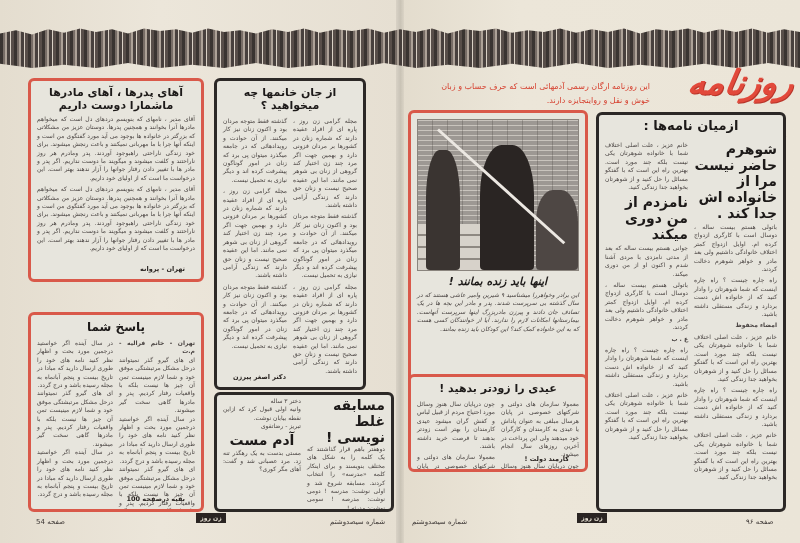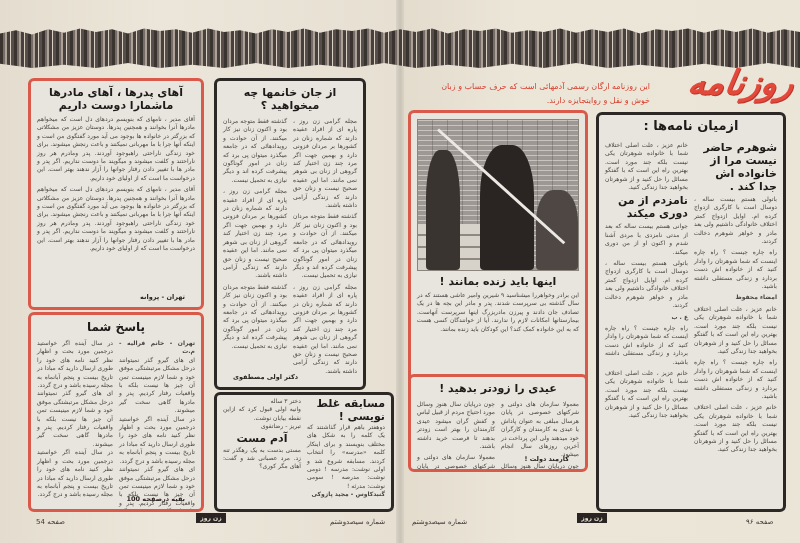--- a/index.html
+++ b/index.html
@@ -38,21 +38,21 @@
   .box {
     position:absolute; box-sizing:border-box;
     background:#e7e5dd; border:3px solid #d9594a; border-radius:6px;
     overflow:hidden; direction:rtl;
   }
   .box.dark { border-color:#2c2826; border-width:3px; }
   .box .title {
     text-align:center; font-weight:bold; color:#1d1a19;
     font-size:11px; padding:5px 6px 3px;
   }
-  .box .subtitle { font-weight:bold; font-size:11px; color:#1d1a19; text-align:right; padding:0 6px; }
+  .box .subtitle { font-weight:bold; font-size:14px; color:#1d1a19; text-align:right; padding:0 6px; }
   .cols { display:flex; gap:6px; padding:2px 6px; }
   .col { flex:1; }
   .text {
     font-size:6px; line-height:8.4px; color:#4a4442; text-align:justify;
     padding:0 6px;
   }
   .text.cc { padding:0; }
   .sig { font-size:6.5px; font-weight:bold; color:#2a2522; padding:2px 8px; }
   .photo {
     margin:6px 6px 4px; height:150px; position:relative; overflow:hidden;
@@ -80,21 +80,21 @@
 
 <div class="page left"></div>
 <div class="page right"></div>
 <div class="gutter"></div>
 
 <div class="crowd"></div>
 
 <div class="masthead">روزنامه خودتان</div>
 <div class="tagline">این روزنامه ارگان رسمی آدمهائی است که حرف حساب و زبان خوش و نقل و روایتجایزه دارند.</div>
 
-<div class="box" style="left:28px; top:78px; width:176px; height:232px;">
+<div class="box" style="left:28px; top:78px; width:176px; height:204px;">
   <div class="title">آهای پدرها ، آهای مادرها ماشمارا دوست داریم</div>
   <div class="text">آقای مدیر ، نامهای که بنویسم دردهای دل است که میخواهم مادرها آنرا بخوانند و همچنین پدرها. دوستان عزیز من مشکلاتی که بزرگتر در خانواده ها بوجود می آید مورد گفتگوی من است و اینکه آنها چرا با ما مهربانی نمیکنند و باعث رنجش میشوند. برای خود زندگی ناراحتی راهبوجود آوردند. پدر ومادرم هر روز ناراحتند و کلفت میشوند و میگویند ما دوست نداریم. اگر پدر و مادر ها با تغییر دادن رفتار جوانها را آزار ندهند بهتر است. این درخواست ما است که از اولیای خود داریم.</div>
   <div class="text" style="margin-top:3px;">آقای مدیر ، نامهای که بنویسم دردهای دل است که میخواهم مادرها آنرا بخوانند و همچنین پدرها. دوستان عزیز من مشکلاتی که بزرگتر در خانواده ها بوجود می آید مورد گفتگوی من است و اینکه آنها چرا با ما مهربانی نمیکنند و باعث رنجش میشوند. برای خود زندگی ناراحتی راهبوجود آوردند. پدر ومادرم هر روز ناراحتند و کلفت میشوند و میگویند ما دوست نداریم. اگر پدر و مادر ها با تغییر دادن رفتار جوانها را آزار ندهند بهتر است. این درخواست ما است که از اولیای خود داریم.</div>
   <div class="sig" style="text-align:left; position:absolute; bottom:4px; right:8px;">تهران - پروانه</div>
 </div>
 
 <div class="box" style="left:28px; top:312px; width:176px; height:200px;">
   <div class="title" style="font-size:12px;">پاسخ شما</div>
   <div class="cols">
     <div class="col">
@@ -119,21 +119,21 @@
       <div class="text cc">مجله گرامی زن روز ، پاره ای از افراد عقیده دارند که شماره زنان در کشورها بر مردان فزونی دارد و بهمین جهت اگر مرد چند زن اختیار کند گروهی از زنان بی شوهر نمی مانند. اما این عقیده صحیح نیست و زنان حق دارند که زندگی آرامی داشته باشند.</div>
       <div class="text cc" style="margin-top:3px;">گذشته فقط متوجه مردان بود و اکنون زنان نیز کار میکنند. از آن حوادث و رویدادهائی که در جامعه میگذرد میتوان پی برد که زنان در امور گوناگون پیشرفت کرده اند و دیگر نیازی به تحمیل نیست.</div>
       <div class="text cc" style="margin-top:3px;">مجله گرامی زن روز ، پاره ای از افراد عقیده دارند که شماره زنان در کشورها بر مردان فزونی دارد و بهمین جهت اگر مرد چند زن اختیار کند گروهی از زنان بی شوهر نمی مانند. اما این عقیده صحیح نیست و زنان حق دارند که زندگی آرامی داشته باشند.</div>
     </div>
     <div class="col">
       <div class="text cc">گذشته فقط متوجه مردان بود و اکنون زنان نیز کار میکنند. از آن حوادث و رویدادهائی که در جامعه میگذرد میتوان پی برد که زنان در امور گوناگون پیشرفت کرده اند و دیگر نیازی به تحمیل نیست.</div>
       <div class="text cc" style="margin-top:3px;">مجله گرامی زن روز ، پاره ای از افراد عقیده دارند که شماره زنان در کشورها بر مردان فزونی دارد و بهمین جهت اگر مرد چند زن اختیار کند گروهی از زنان بی شوهر نمی مانند. اما این عقیده صحیح نیست و زنان حق دارند که زندگی آرامی داشته باشند.</div>
       <div class="text cc" style="margin-top:3px;">گذشته فقط متوجه مردان بود و اکنون زنان نیز کار میکنند. از آن حوادث و رویدادهائی که در جامعه میگذرد میتوان پی برد که زنان در امور گوناگون پیشرفت کرده اند و دیگر نیازی به تحمیل نیست.</div>
     </div>
   </div>
-  <div class="sig" style="position:absolute; bottom:4px; left:8px;">دکتر اولی مصطفوی</div>
+  <div class="sig" style="position:absolute; bottom:4px; left:8px;">دکتر اصغر پیرزن</div>
 </div>
 
 <div class="box dark" style="left:214px; top:392px; width:180px; height:120px;">
   <div class="cols">
     <div class="col">
       <div class="subtitle" style="padding:0;">مسابقه غلط نویسی !</div>
       <div class="text cc">دوهفتر باهم قرار گذاشتند که یک کلمه را به شکل های مختلف بنویسند و برای اینکار کلمه «مدرسه» را انتخاب کردند. مسابقه شروع شد و اولی نوشت: مدرسه ! دومی نوشت: مدرصه ! سومی نوشت: مدرثه !</div>
       <div class="text cc" style="font-weight:bold;">گنبدکاوس - مجید پازوکی</div>
     </div>
     <div class="col">
@@ -143,21 +143,21 @@
       <div class="subtitle" style="text-align:center; padding:1px 0;">آدم مست</div>
       <div class="text cc">مستی بدست به یک رهگذر تنه زد. مرد عصبانی شد و گفت: آهای مگر کوری؟</div>
     </div>
   </div>
 </div>
 
 <div class="footer" style="left:36px;">صفحه 54</div>
 <div class="logo-badge" style="left:196px;">زن روز</div>
 <div class="footer" style="left:330px;">شماره سیصدوشتم</div>
 
-<div class="box" style="left:408px; top:110px; width:180px; height:316px;">
+<div class="box" style="left:408px; top:110px; width:180px; height:316px;font-style:italic;">
   <div class="photo">
     <div class="bricks"></div>
     <div class="stairs"></div>
     <div class="fig" style="left:8px; width:34px; height:120px;"></div>
     <div class="fig" style="left:62px; width:54px; height:125px; background:#2a2523;"></div>
     <div class="fig" style="left:118px; width:42px; height:80px; background:#4e4744;"></div>
     <div class="rail" style="left:20px; top:8px; width:170px; transform:rotate(42deg);"></div>
   </div>
   <div class="title" style="padding-top:0;">اینها باید زنده بمانند !</div>
   <div class="text">این برادر وخواهررا میشناسید ۹ شیرین وامیر عاشی هستند که در سال گذشته بی سرپرست شدند. پدر و مادر این بچه ها در یک تصادف جان دادند و پیرزن مادربزرگ اینها سرپرست آنهاست. بیمارستانها امکانات لازم را ندارند. آیا از خوانندگان کسی هست که به این خانواده کمک کند؟ این کودکان باید زنده بمانند.</div>

